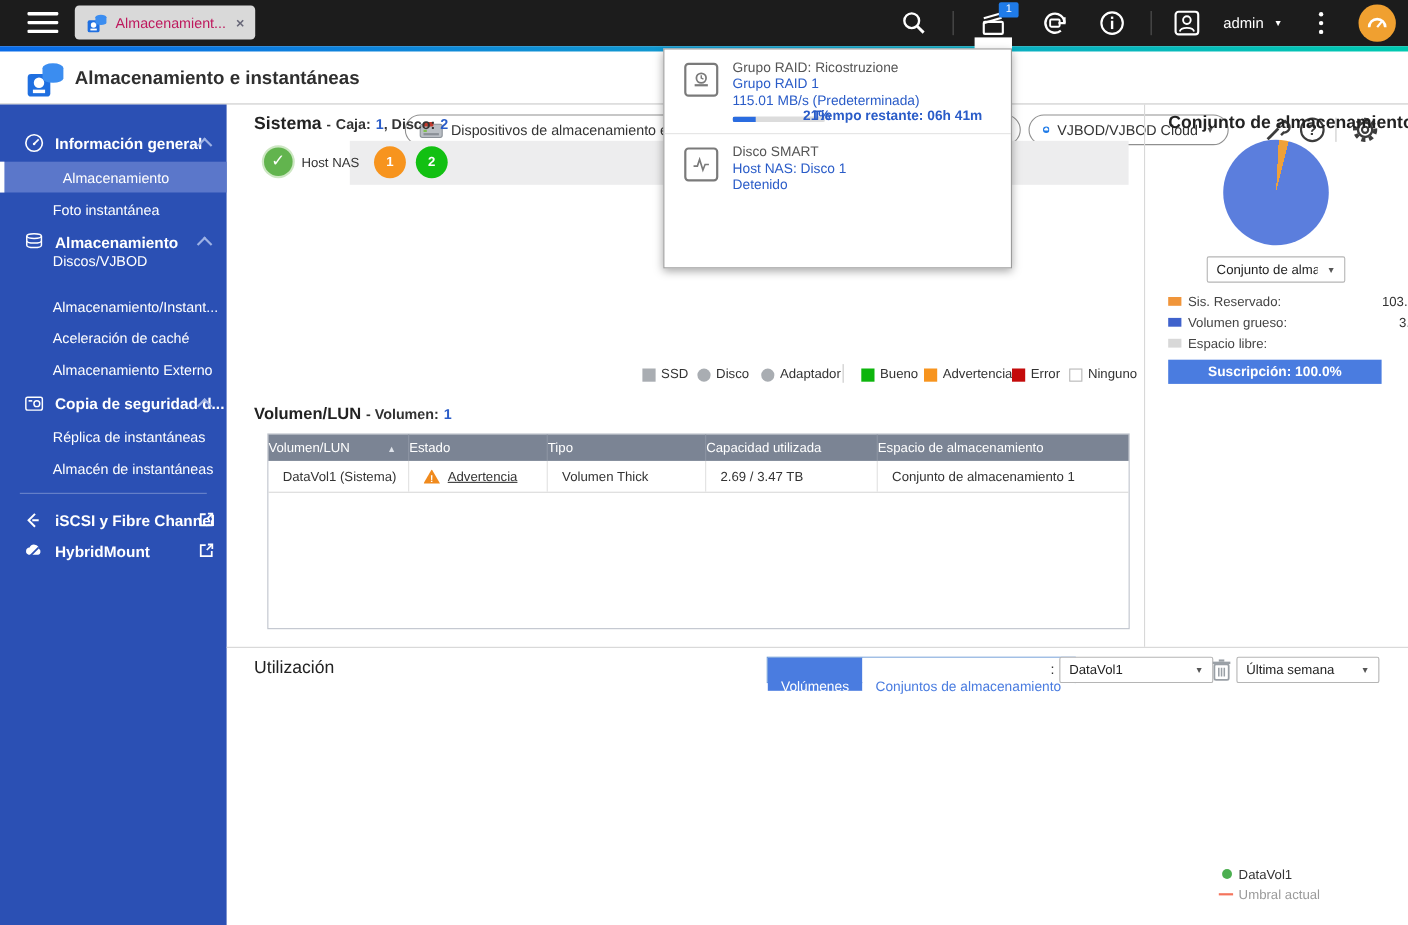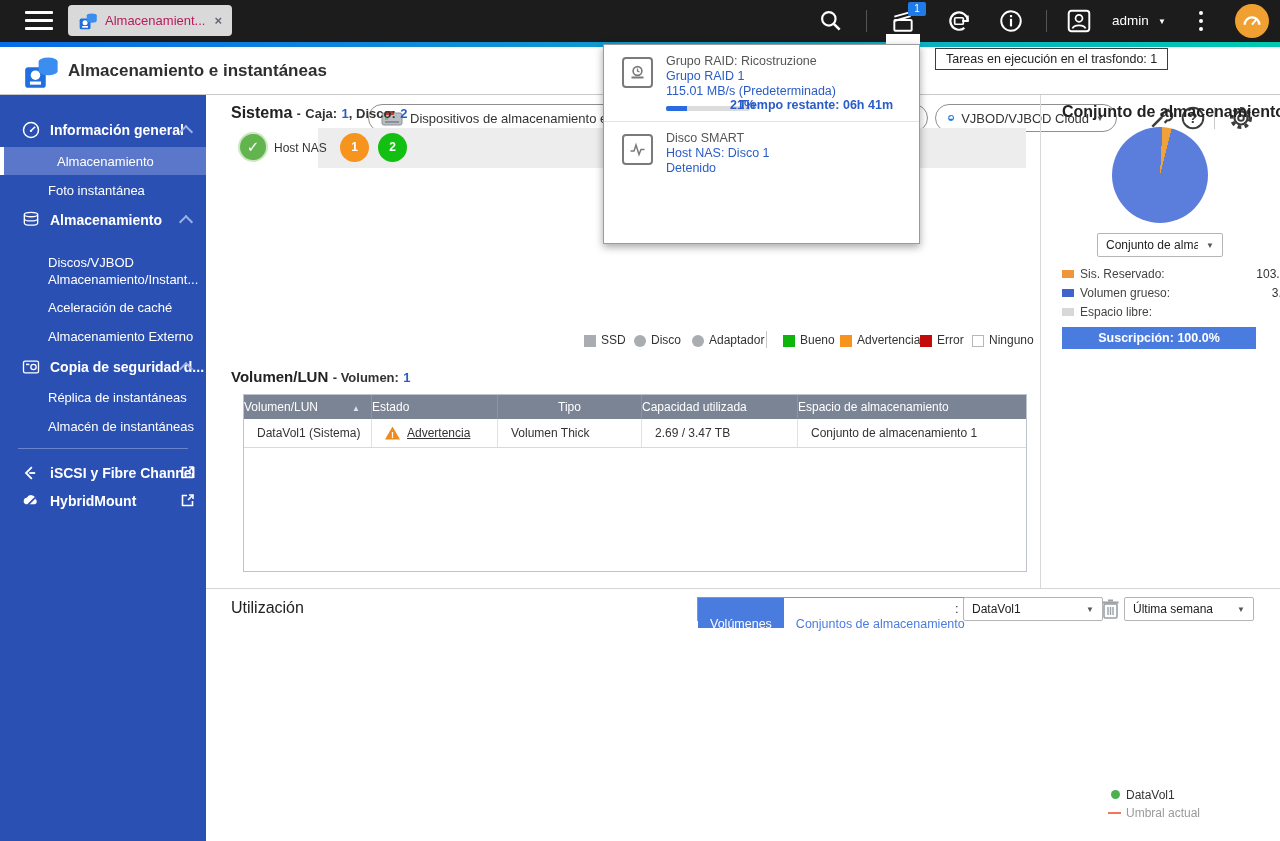--- a/index.html
+++ b/index.html
@@ -88,21 +88,21 @@
   .sw{position:absolute;top:335px;width:12px;height:12px;}
   .lg-sep{position:absolute;top:331px;width:1px;height:17px;background:#c8c8c8;}
 
   
   .vtable{left:243px;top:394px;width:784px;height:178px;border:1px solid #bfc4cc;box-sizing:border-box;background:#fff;}
   .vhead{display:flex;height:24px;background:#7b8494;color:#fff;font-size:12px;line-height:24px;}
   .vhead .c{box-sizing:border-box;border-right:1px solid #8d95a3;overflow:hidden;white-space:nowrap;}
   .vrow{display:flex;height:28px;font-size:12px;line-height:28px;border-bottom:1px solid #d9d9d9;}
   .vrow .c{box-sizing:border-box;padding-left:13px;border-right:1px solid #e1e1e1;overflow:hidden;white-space:nowrap;
            display:flex;align-items:center;}
-  .c1{width:128px;}.c2{width:126px;}.c3{width:144px;text-align:center;}.c4{width:156px;}.c5{width:228px;border-right:none!important;}
+  .c1{width:128px;}.c2{width:126px;}.c3{width:144px;}.c4{width:156px;}.c5{width:228px;border-right:none!important;}
   .sortic{font-size:8px;color:#dfe3ea;margin-left:34px;}
   .warn-tri{width:15px;height:13px;background:#f08a1d;clip-path:polygon(50% 0,100% 100%,0 100%);
             color:#fff;font-size:9px;font-weight:bold;text-align:center;line-height:17px;margin-right:7px;flex:none;}
   .warn-link{text-decoration:underline;color:#333;}
 
   
   .hdiv{left:206px;top:588px;width:1074px;height:1px;background:#d5d5d5;}
   .tabgrp{left:697px;top:597px;height:24px;display:flex;border:1px solid #6f9bd8;box-sizing:border-box;}
   .tabgrp .tb{font-size:12.5px;line-height:22px;text-align:center;padding:15px 12px;white-space:nowrap;}
   .tb-act{background:#4a7ce0;color:#fff;}
@@ -244,21 +244,20 @@
       <text x="12" y="16.5" text-anchor="middle" font-size="13" font-weight="bold" fill="#3c3c3c">?</text>
     </svg>
     <div class="abs" style="left:1214px;top:60px;width:1px;height:22px;background:#c9c9c9"></div>
     <svg class="hdr-tool" style="left:1228px" viewBox="0 0 24 24">
       <circle cx="12" cy="12" r="8.5" fill="none" stroke="#3c3c3c" stroke-width="3.4" stroke-dasharray="3.4 3.1"></circle>
       <circle cx="12" cy="12" r="6" fill="none" stroke="#3c3c3c" stroke-width="2"></circle>
       <circle cx="12" cy="12" r="2.6" fill="none" stroke="#3c3c3c" stroke-width="1.8"></circle>
     </svg>
   </div>
 
-  <div class="abs tooltip">Tareas en ejecución en el trasfondo: 1</div>
 
   <div class="abs panel">
 
     <div class="task">
       <div class="task-ic">
         <svg width="17" height="17" viewBox="0 0 17 17">
           <circle cx="8.5" cy="7" r="4.4" fill="none" stroke="#7a7a7a" stroke-width="1.6"></circle>
           <path d="M8.5 4.5 v2.5 l2 1" fill="none" stroke="#7a7a7a" stroke-width="1.3"></path>
           <rect x="2.5" y="12.5" width="12" height="2" fill="#7a7a7a"></rect>
         </svg>
@@ -318,21 +317,21 @@
     <div class="sb-row" style="top:111px">
       <svg class="ic" viewBox="0 0 24 24">
         <ellipse cx="12" cy="5.5" rx="8" ry="2.6" fill="none" stroke="#fff" stroke-width="1.6"></ellipse>
         <path d="M4 5.5 v5 a8 2.6 0 0 0 16 0 v-5" fill="none" stroke="#fff" stroke-width="1.6"></path>
         <path d="M4 10.5 v5 a8 2.6 0 0 0 16 0 v-5" fill="none" stroke="#fff" stroke-width="1.6"></path>
       </svg>
       <span class="sb-sec">Almacenamiento</span>
       <i class="chev"></i>
     </div>
 
-    <div class="sb-row" style="top:153px">
+    <div class="sb-row" style="top:128px">
       <span class="sb-sub">Discos/VJBOD</span>
     </div>
     <div class="sb-row" style="top:170px">
       <span class="sb-sub">Almacenamiento/Instant...</span>
     </div>
     <div class="sb-row" style="top:198px">
       <span class="sb-sub">Aceleración de caché</span>
     </div>
     <div class="sb-row" style="top:227px">
       <span class="sb-sub">Almacenamiento Externo</span>

